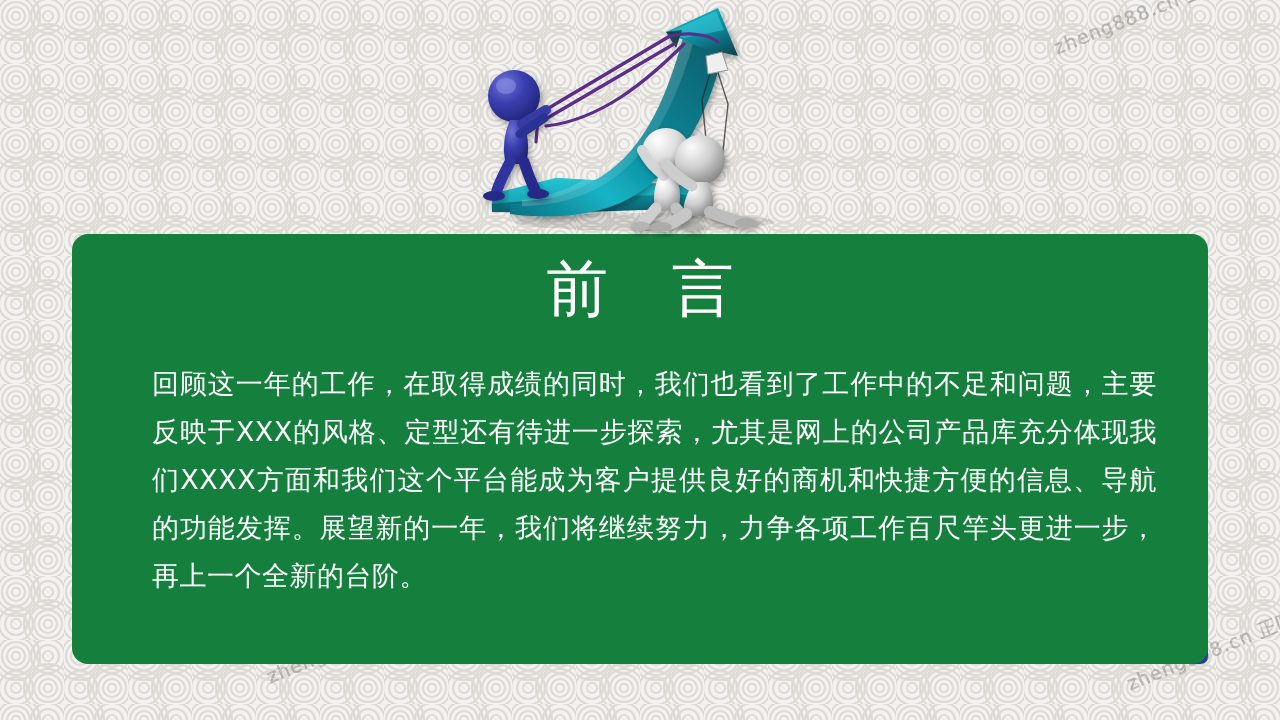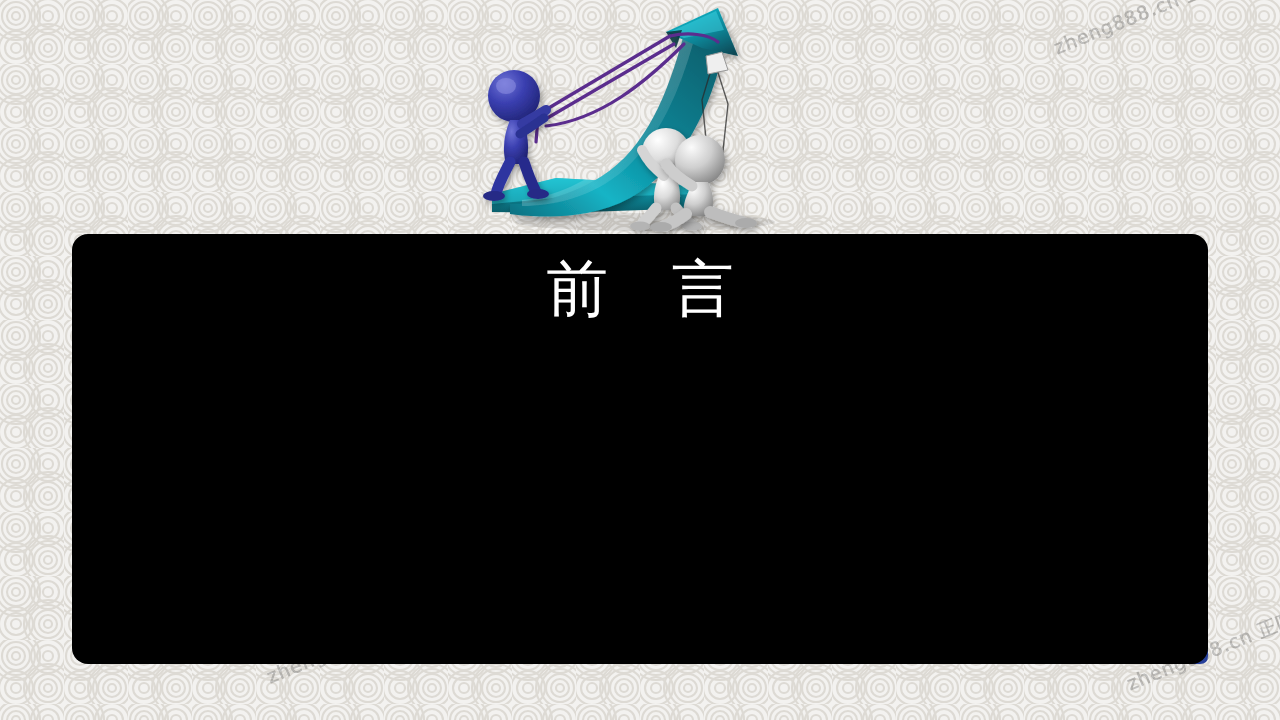--- a/index.html
+++ b/index.html
@@ -60,21 +60,21 @@
     height: 200px;
   }
 
   
   #content-card {
     position: absolute;
     left: 72px;
     top: 234px;
     width: 1136px;
     height: 430px;
-    background: #000000;
+    background: #15803d;
     border-radius: 16px;
     overflow: hidden;
   }
   
   #card-notch {
     position: absolute;
     right: 0;
     bottom: 0;
     width: 300px;
     height: 220px;
@@ -162,20 +162,21 @@
   <div id="blue-wedge">
     <svg viewBox="0 0 280 200" xmlns="http://www.w3.org/2000/svg">
       <path d="M 268 10 L 268 186 Q 268 194 260 194 L 6 194 Q 120 190 190 120 Q 250 62 268 10 Z" fill="#27409a"></path>
     </svg>
   </div>
 
   <div id="content-card">
 
     <div id="slide-title">前 言</div>
 
+    <div id="body-text">回顾这一年的工作，在取得成绩的同时，我们也看到了工作中的不足和问题，主要反映于XXX的风格、定型还有待进一步探索，尤其是网上的公司产品库充分体现我们XXXX方面和我们这个平台能成为客户提供良好的商机和快捷方便的信息、导航的功能发挥。展望新的一年，我们将继续努力，力争各项工作百尺竿头更进一步，再上一个全新的台阶。</div>
 
     <svg id="card-notch" viewBox="0 0 300 220" xmlns="http://www.w3.org/2000/svg">
       <path d="M 300 0 Q 292 96 224 158 Q 160 214 62 220 L 300 220 Z" fill="#f3f2f0" fill-opacity="0"></path>
       <path d="M 300 0 Q 290 100 220 160 Q 156 216 56 222 L 300 222 Z" fill="none"></path>
     </svg>
   </div>
 
   <div id="hero-illustration">
     <svg viewBox="0 0 340 230" xmlns="http://www.w3.org/2000/svg">
       <defs>

